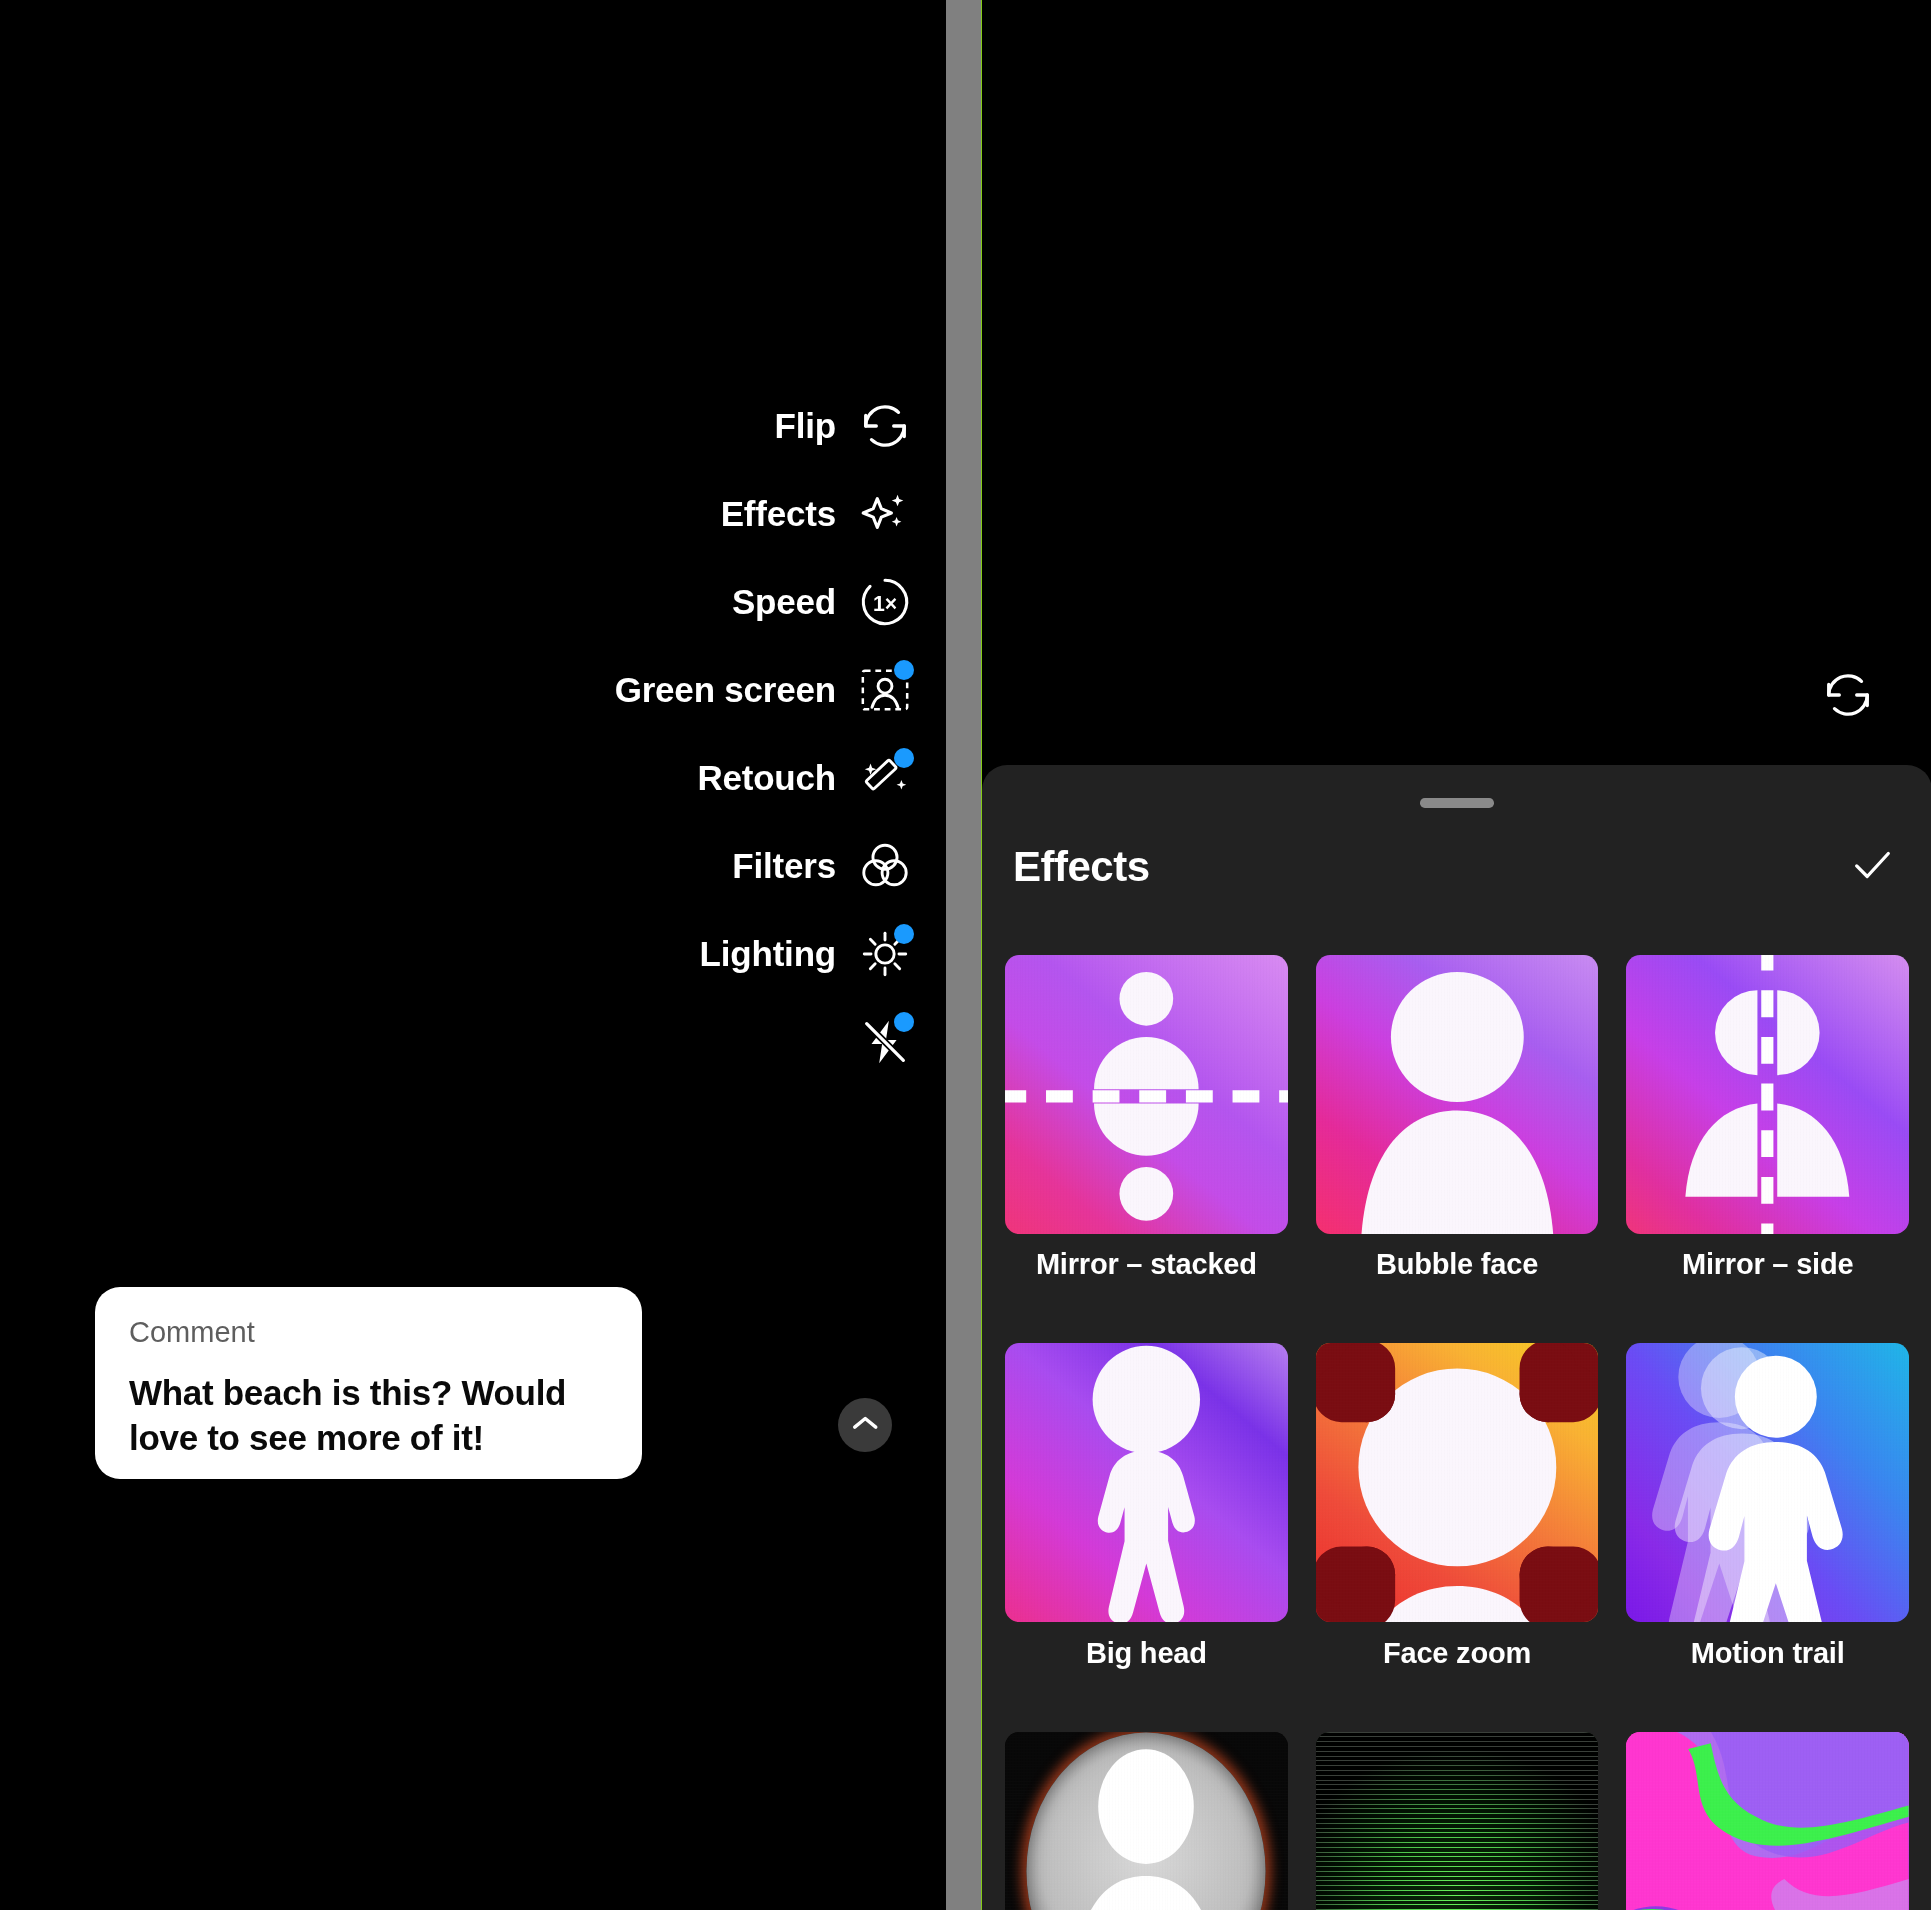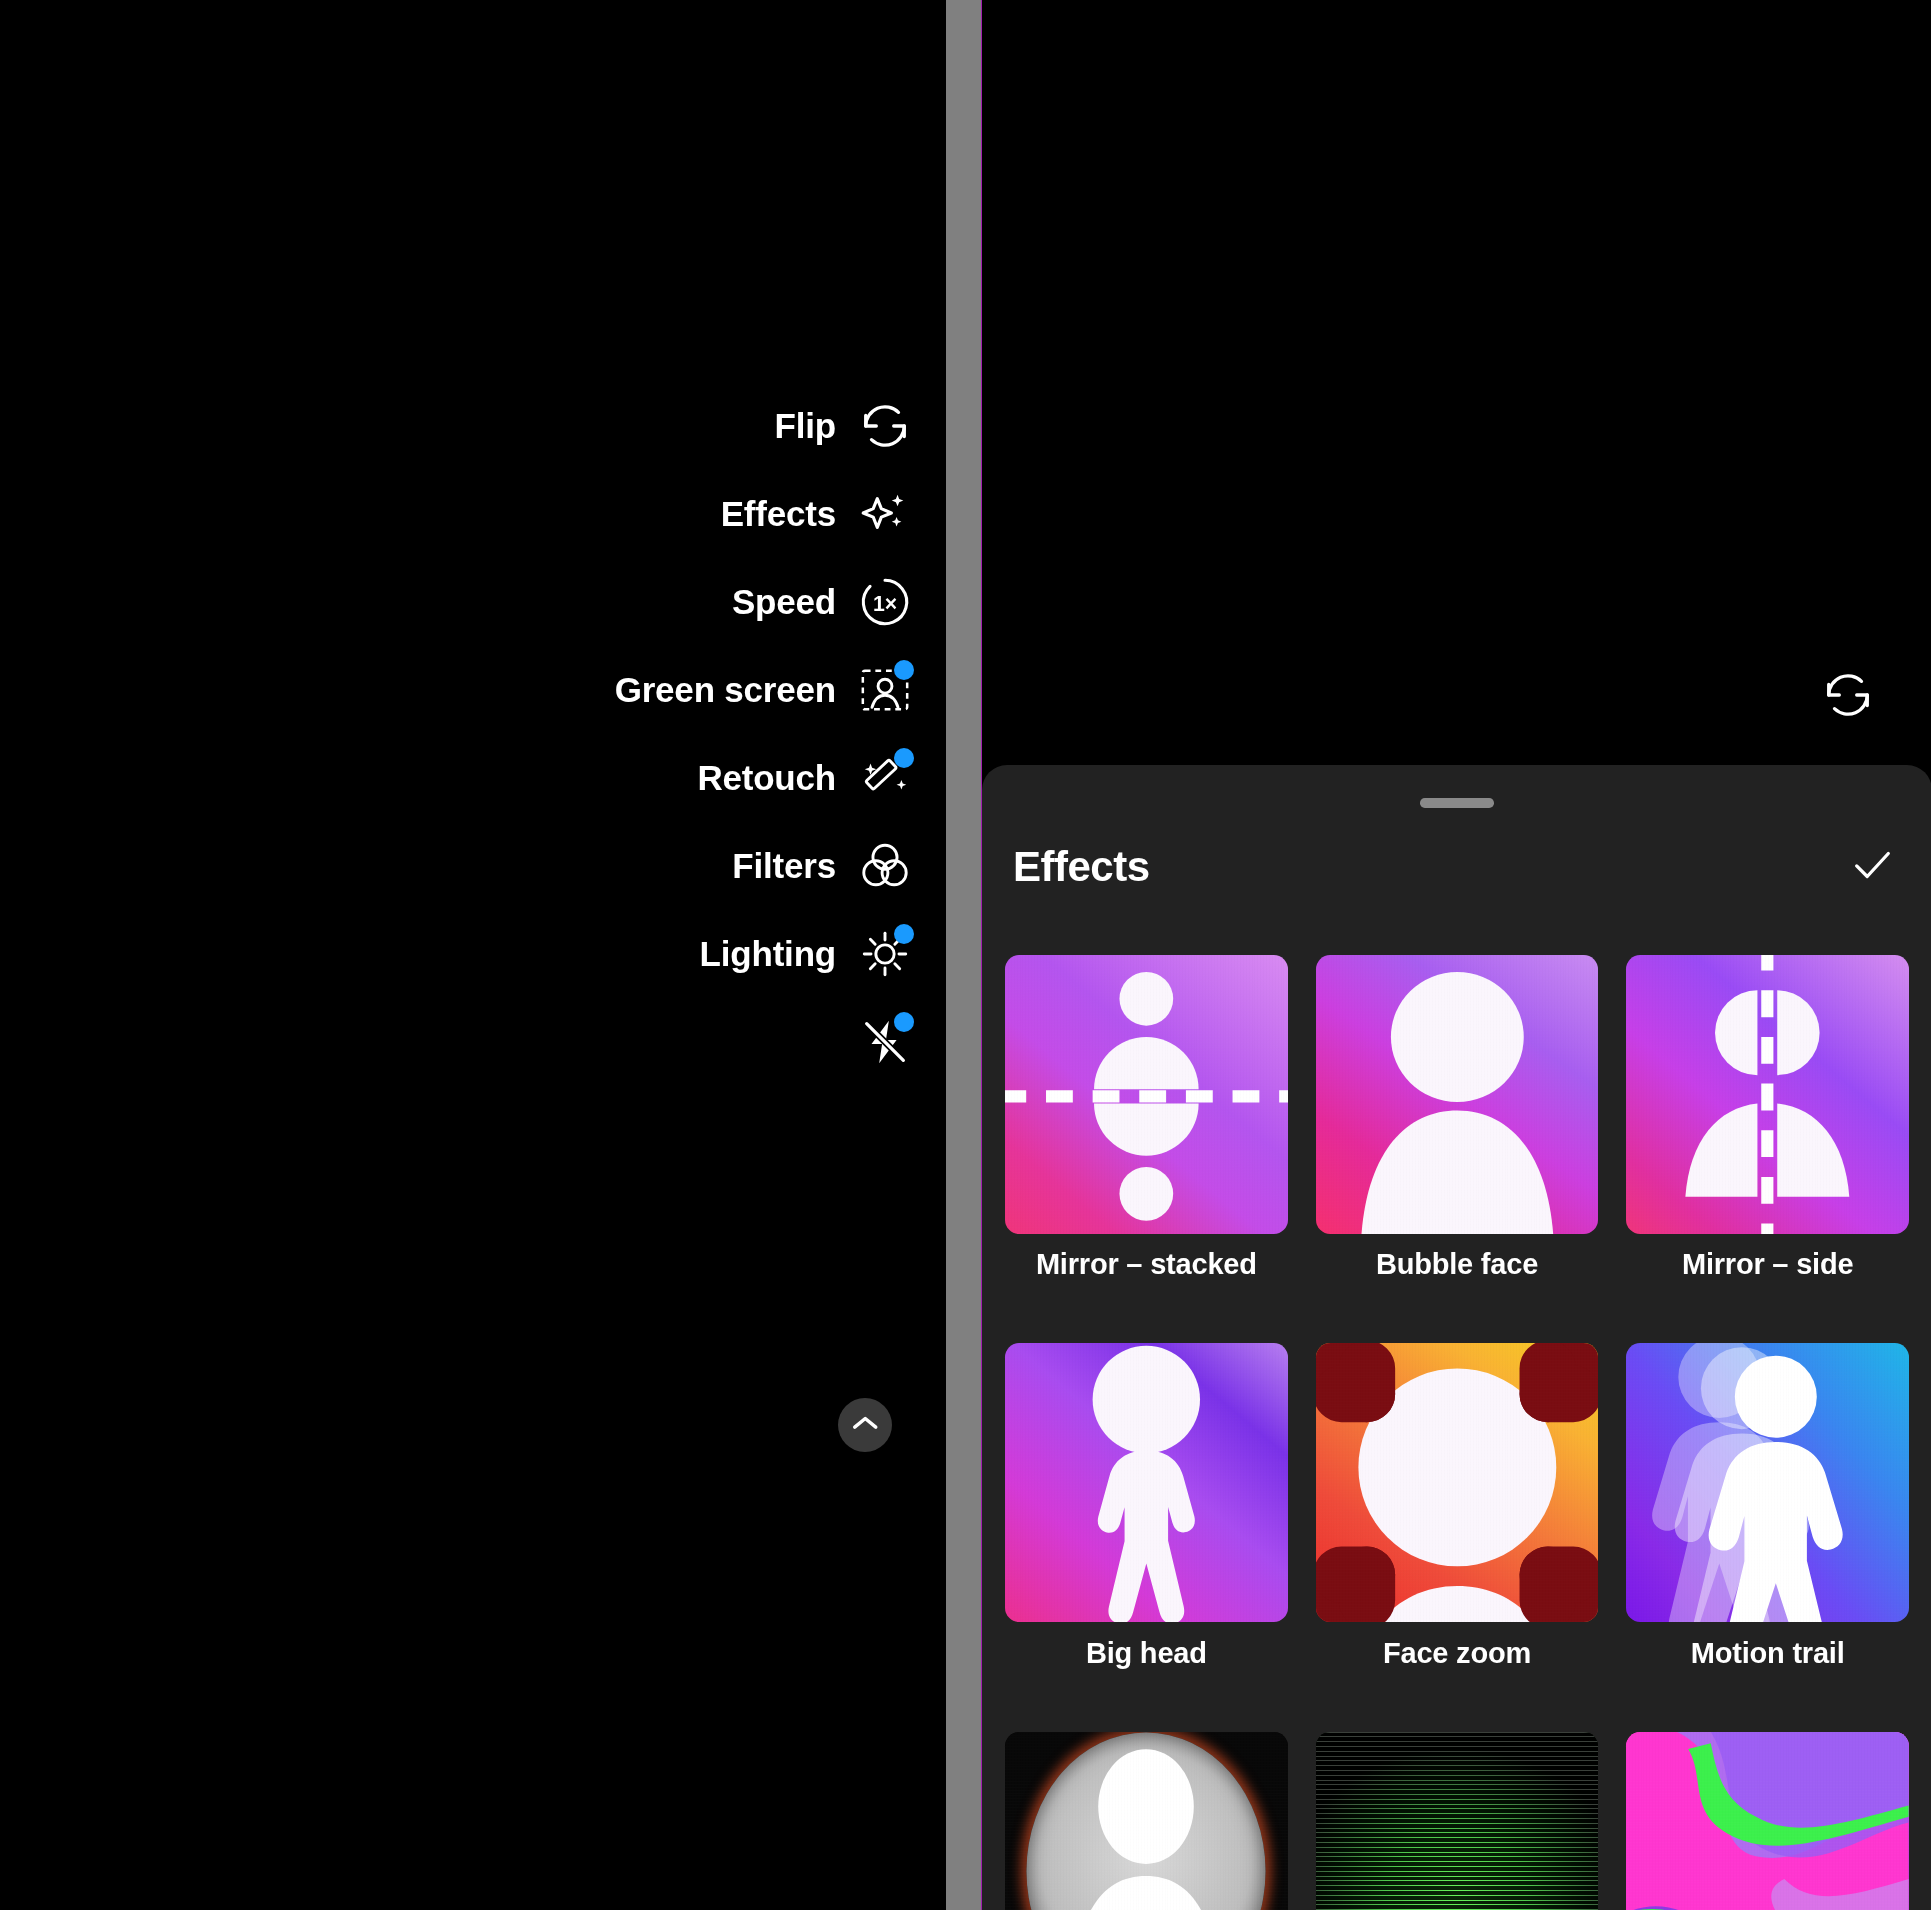--- a/index.html
+++ b/index.html
@@ -2,21 +2,21 @@
 <html><head>
 <meta charset="utf-8">
 <style>
   * { box-sizing: border-box; margin: 0; padding: 0; }
   html, body {
     width: 1932px; height: 1911px;
     background: #000;
     font-family: "Liberation Sans", sans-serif;
     overflow: hidden;
   }
-  #root { position: relative; width: 1860px; height: 1911px; background: #a21caf; }
+  #root { position: relative; width: 1860px; height: 1911px; background: #84cc16; }
 
   
   #left-panel {
     position: absolute; left: 0; top: 0; width: 946px; height: 1911px;
     background: #000;
   }
   .side-menu {
     position: absolute; right: 34px; top: 382px;
     display: flex; flex-direction: column; align-items: flex-end;
   }
@@ -284,20 +284,24 @@
     </div>
 
     <div id="chevron-btn">
       <span>
         <svg width="32.5" height="32.5" viewBox="0 0 34 34" fill="none">
           <path d="M6 21l11-9 11 9" stroke="#fff" stroke-width="3.6" stroke-linecap="round" stroke-linejoin="round"></path>
         </svg>
       </span>
     </div>
 
+    <div id="comment-card">
+      <div class="c-label">Comment</div>
+      <div class="c-text">What beach is this? Would love to see more of it!</div>
+    </div>
 
   </div>
 
   <div id="divider"></div>
 
   <div id="right-panel">
 
     <div id="flip-top-right">
       <span>
         <svg width="54" height="54" viewBox="0 0 56 56" fill="none">

